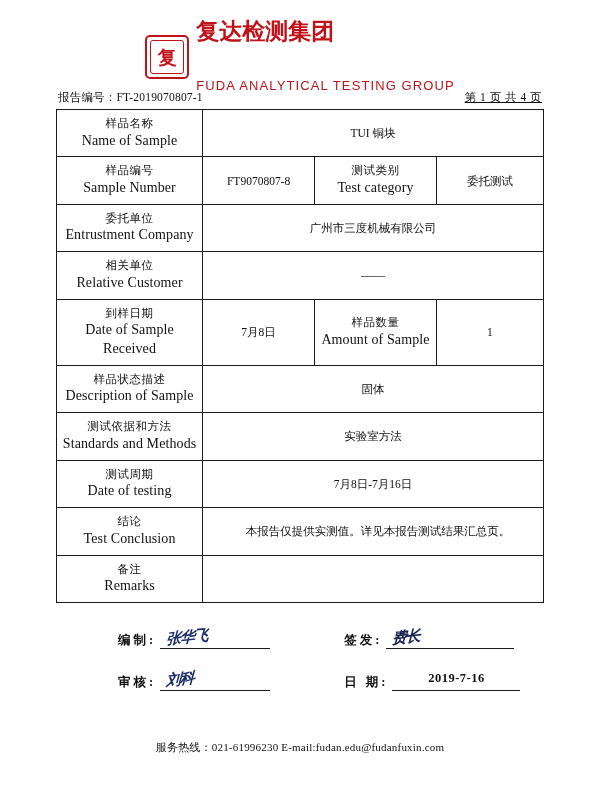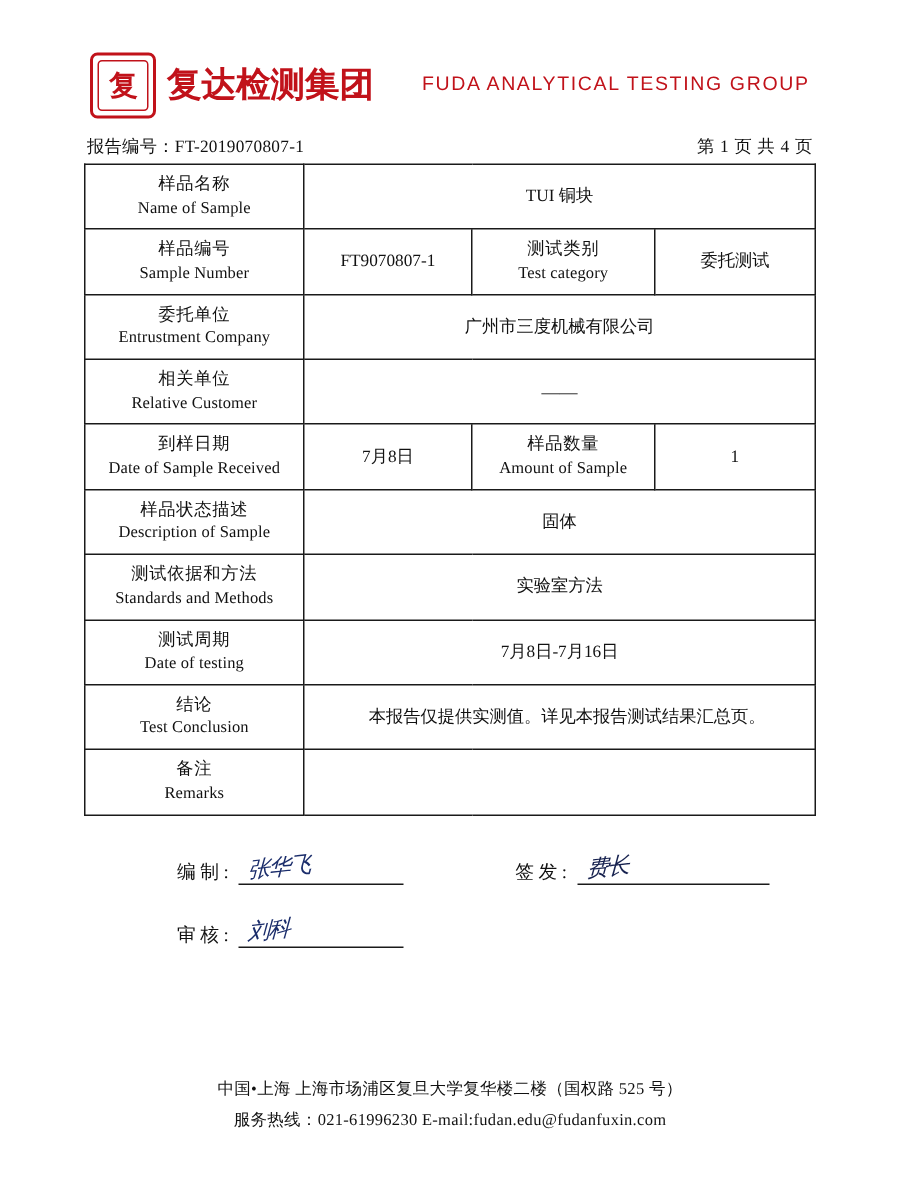--- a/index.html
+++ b/index.html
@@ -57,21 +57,21 @@
   .logo-seal span {
     font-size: 19px;
     line-height: 1;
     color: #c1121a;
     font-weight: bold;
     position: relative;
     z-index: 2;
   }
   .logo-text-block {
     display: flex;
-    flex-direction: row;
+    flex-direction: column;
     justify-content: space-between;
     gap: 32px;
   }
   .logo-cn {
     font-size: 23px;
     font-weight: bold;
     letter-spacing: 0px;
     color: #c1121a;
     line-height: 1.05;
     font-family: "DejaVu Sans", sans-serif;
@@ -88,21 +88,21 @@
   
   .report-row {
     display: flex;
     justify-content: space-between;
     align-items: center;
     font-size: 11.5px;
     margin-top: 10px;
     padding: 0 2px 4px 2px;
   }
   .report-no { letter-spacing: 0.2px; }
-  .page-no { letter-spacing: 0.5px; }
+  .page-no { letter-spacing: 0.5px; text-decoration: underline; }
 
   
   table.main {
     width: 100%;
     border-collapse: collapse;
     table-layout: fixed;
   }
   table.main td {
     border: 1px solid #1a1a1a;
     padding: 0;
@@ -115,21 +115,21 @@
     align-items: center;
     justify-content: center;
     line-height: 1.35;
     padding: 6px 2px;
   }
   .lbl .cn {
     font-size: 11.5px;
     letter-spacing: 0.5px;
   }
   .lbl .en {
-    font-size: 11px;
+    font-size: 14px;
     letter-spacing: 0.1px;
   }
   .val {
     font-size: 11.5px;
     padding: 6px 6px;
     line-height: 1.4;
   }
   .val.left {
     text-align: center;
     padding-left: 10px;
@@ -143,20 +143,21 @@
 
   
   .sig-area {
     margin-top: 26px;
     padding: 0 8px;
   }
   .sig-row {
     display: flex;
     align-items: flex-end;
     margin-bottom: 22px;
+    font-weight: bold;
   }
   .sig-field {
     display: flex;
     align-items: flex-end;
   }
   .sig-label {
     font-size: 12.5px;
     letter-spacing: 3px;
     white-space: nowrap;
   }
@@ -243,21 +244,21 @@
         <td colspan="3" class="val">TUI 铜块</td>
       </tr>
 
       <tr class="h-mid">
         <td>
           <div class="lbl">
             <div class="cn">样品编号</div>
             <div class="en">Sample Number</div>
           </div>
         </td>
-        <td class="val">FT9070807-1</td>
+        <td class="val">FT9070807-8</td>
         <td>
           <div class="lbl">
             <div class="cn">测试类别</div>
             <div class="en">Test category</div>
           </div>
         </td>
         <td class="val">委托测试</td>
       </tr>
 
       <tr class="h-mid">
@@ -370,21 +371,26 @@
 
     <div class="sig-row">
       <div class="spacer-left"></div>
       <div class="sig-field">
         <div class="sig-label">审核:</div>
         <div class="sig-line">
           <div class="sig-ink">刘科</div>
         </div>
       </div>
       <div class="gap"></div>
+      <div class="sig-field">
+        <div class="sig-label">日 期:</div>
+        <div class="sig-line wide">
+          <div class="sig-date">2019-7-16</div>
+        </div>
+      </div>
     </div>
   </div>
 
   <div class="footer">
-    <div>中国•上海   上海市场浦区复旦大学复华楼二楼（国权路 525 号）</div>
     <div>服务热线：021-61996230 E-mail:fudan.edu@fudanfuxin.com</div>
   </div>
 
 </div>
 
 </body></html>

